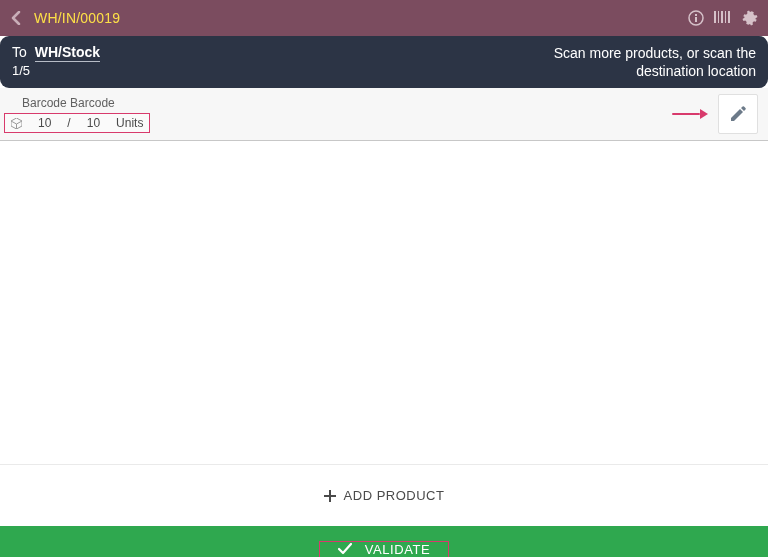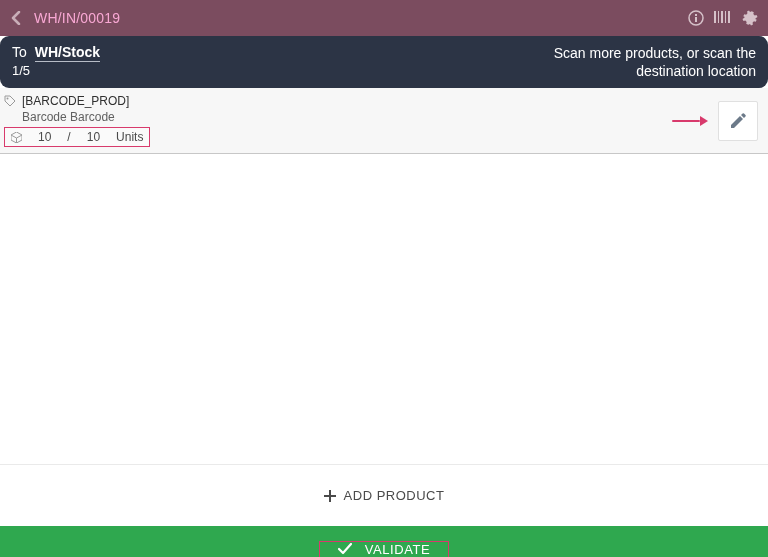--- a/index.html
+++ b/index.html
@@ -2,21 +2,21 @@
 <html><head>
 <meta charset="utf-8">
 <style>
   * { box-sizing: border-box; margin: 0; padding: 0; }
   html, body { width: 768px; height: 557px; font-family: -apple-system, "Helvetica Neue", Arial, sans-serif; overflow: hidden; background:#fff; }
   .top-bar {
     height: 36px;
     background: #7b4c5f;
     display: flex;
     align-items: center;
-    color: #f9a8d4;
+    color: #fde047;
     padding: 0 10px;
   }
   .top-bar .back { margin-right: 12px; cursor: pointer; color:#c9aeb8;}
   .top-bar .title { font-size: 14px; flex: 1; letter-spacing:.2px;}
   .top-bar .right-icons { display: flex; gap: 10px; color:#d6c1c9; }
   .sub-bar {
     background: #2c3445;
     color: #fff;
     padding: 8px 12px;
     display: flex;
@@ -146,29 +146,20 @@
       <span class="dest">WH/Stock</span>
     </div>
     <div class="count">1/5</div>
   </div>
   <div class="right">Scan more products, or scan the destination location</div>
 </div>
 
 <div class="content-wrap">
   <div class="product-row">
     <div class="product-left">
-      <div class="product-line1">
-        <span class="tag-icon">
-          <svg width="12" height="12" viewBox="0 0 12 12">
-              <path d="M1 1h5l5 5-5 5-5-5z" fill="none" stroke="currentColor" stroke-width="1"></path>
-              <circle cx="3.5" cy="3.5" r="1" fill="currentColor"></circle>
-            </svg>
-        </span>
-        <span>[BARCODE_PROD]</span>
-      </div>
       <div class="product-line2">Barcode Barcode</div>
       <div class="qty-box">
         <span class="stack-icon">
           <svg width="11" height="11" viewBox="0 0 11 11">
               <path d="M5.5 0L11 3v5l-5.5 3L0 8V3z" fill="none" stroke="currentColor" stroke-width="1"></path>
               <path d="M0 3l5.5 3L11 3M5.5 6v5" stroke="currentColor" stroke-width="1" fill="none"></path>
             </svg>
         </span>
         <span>10</span>
         <span>/</span>

